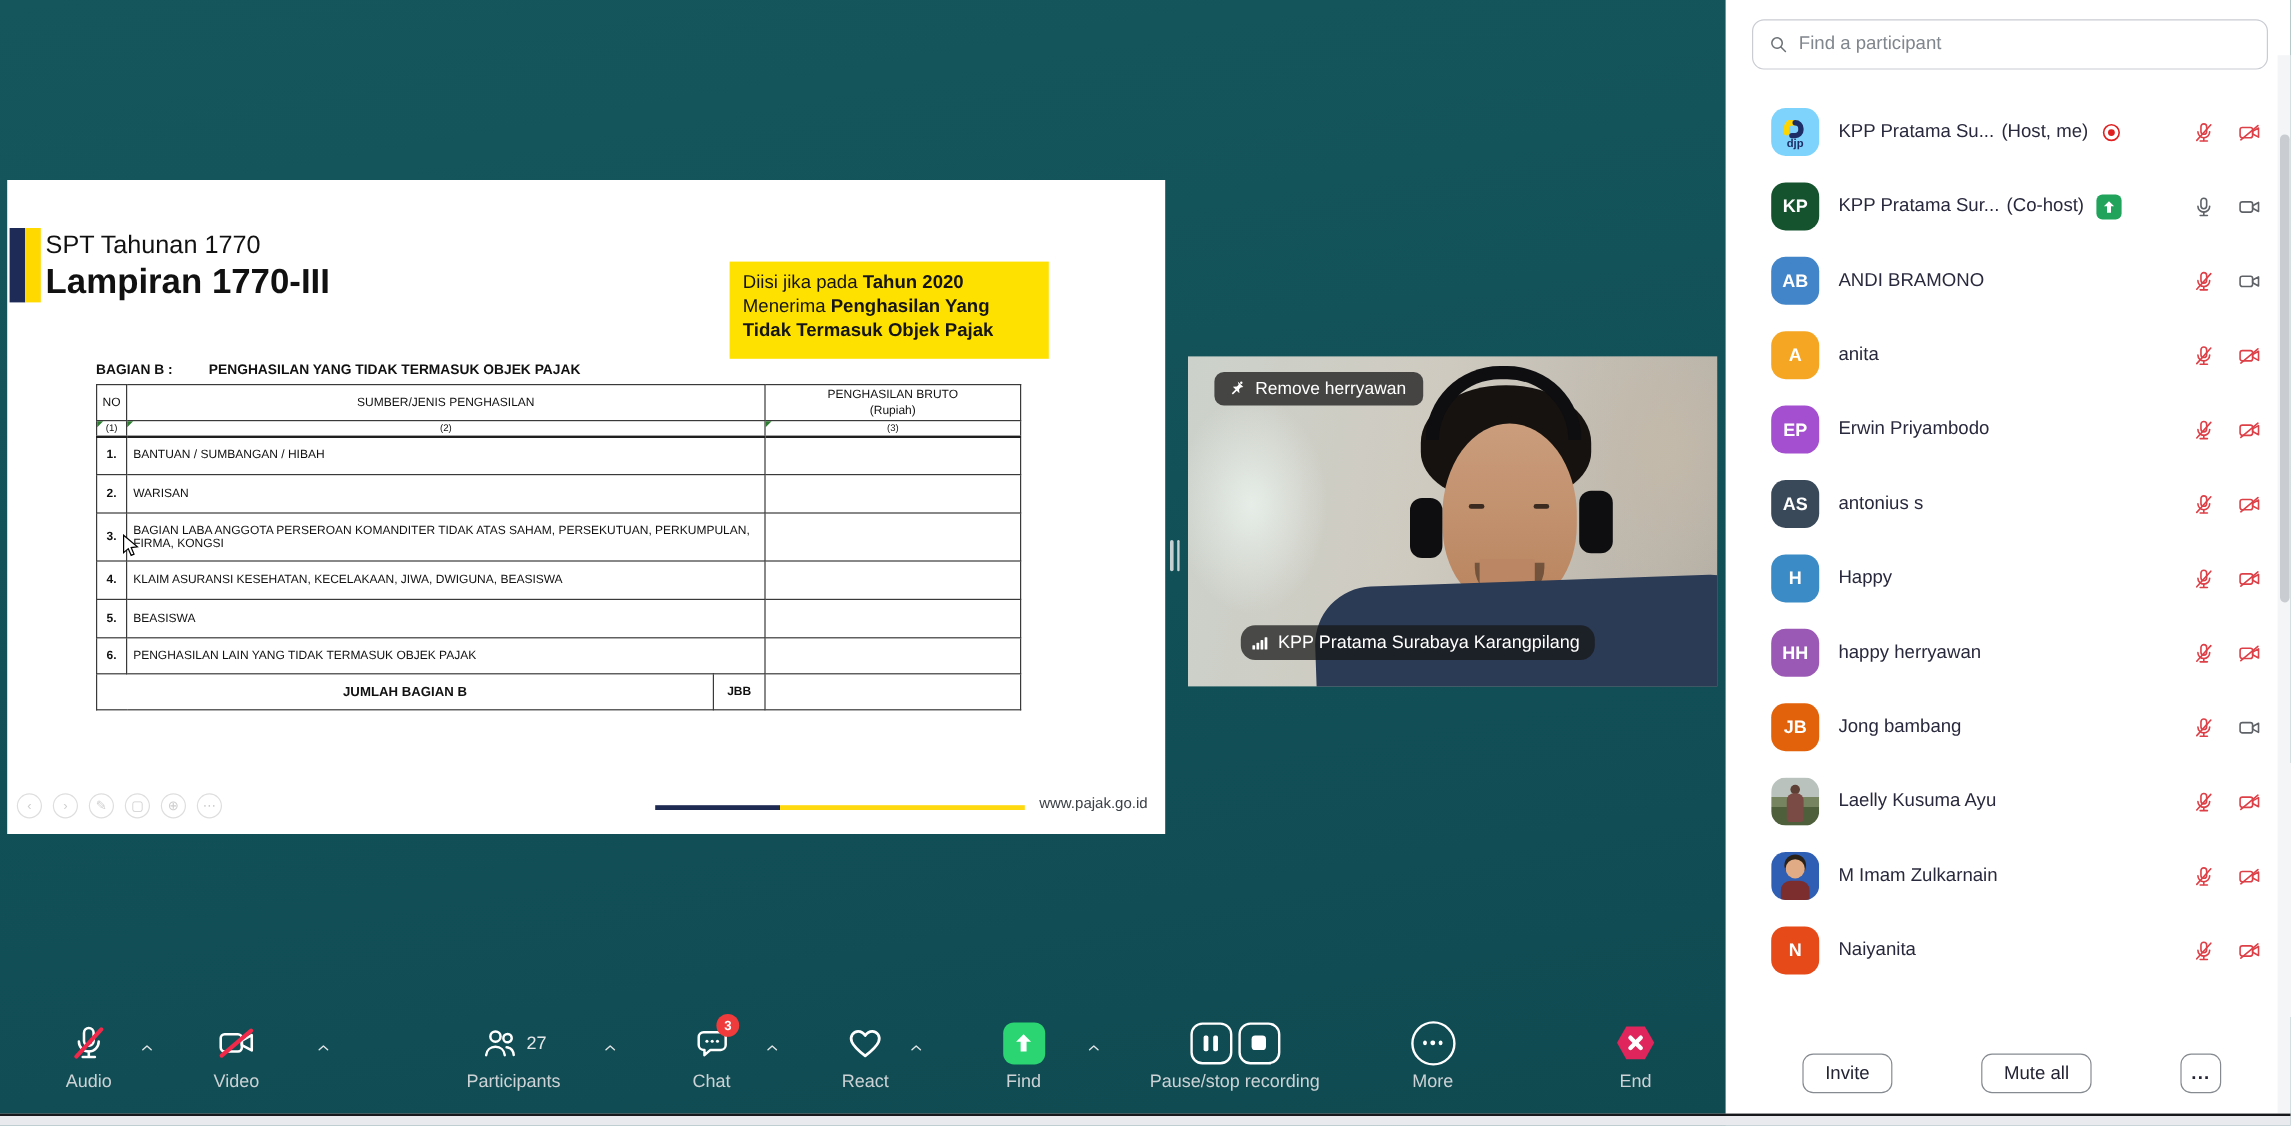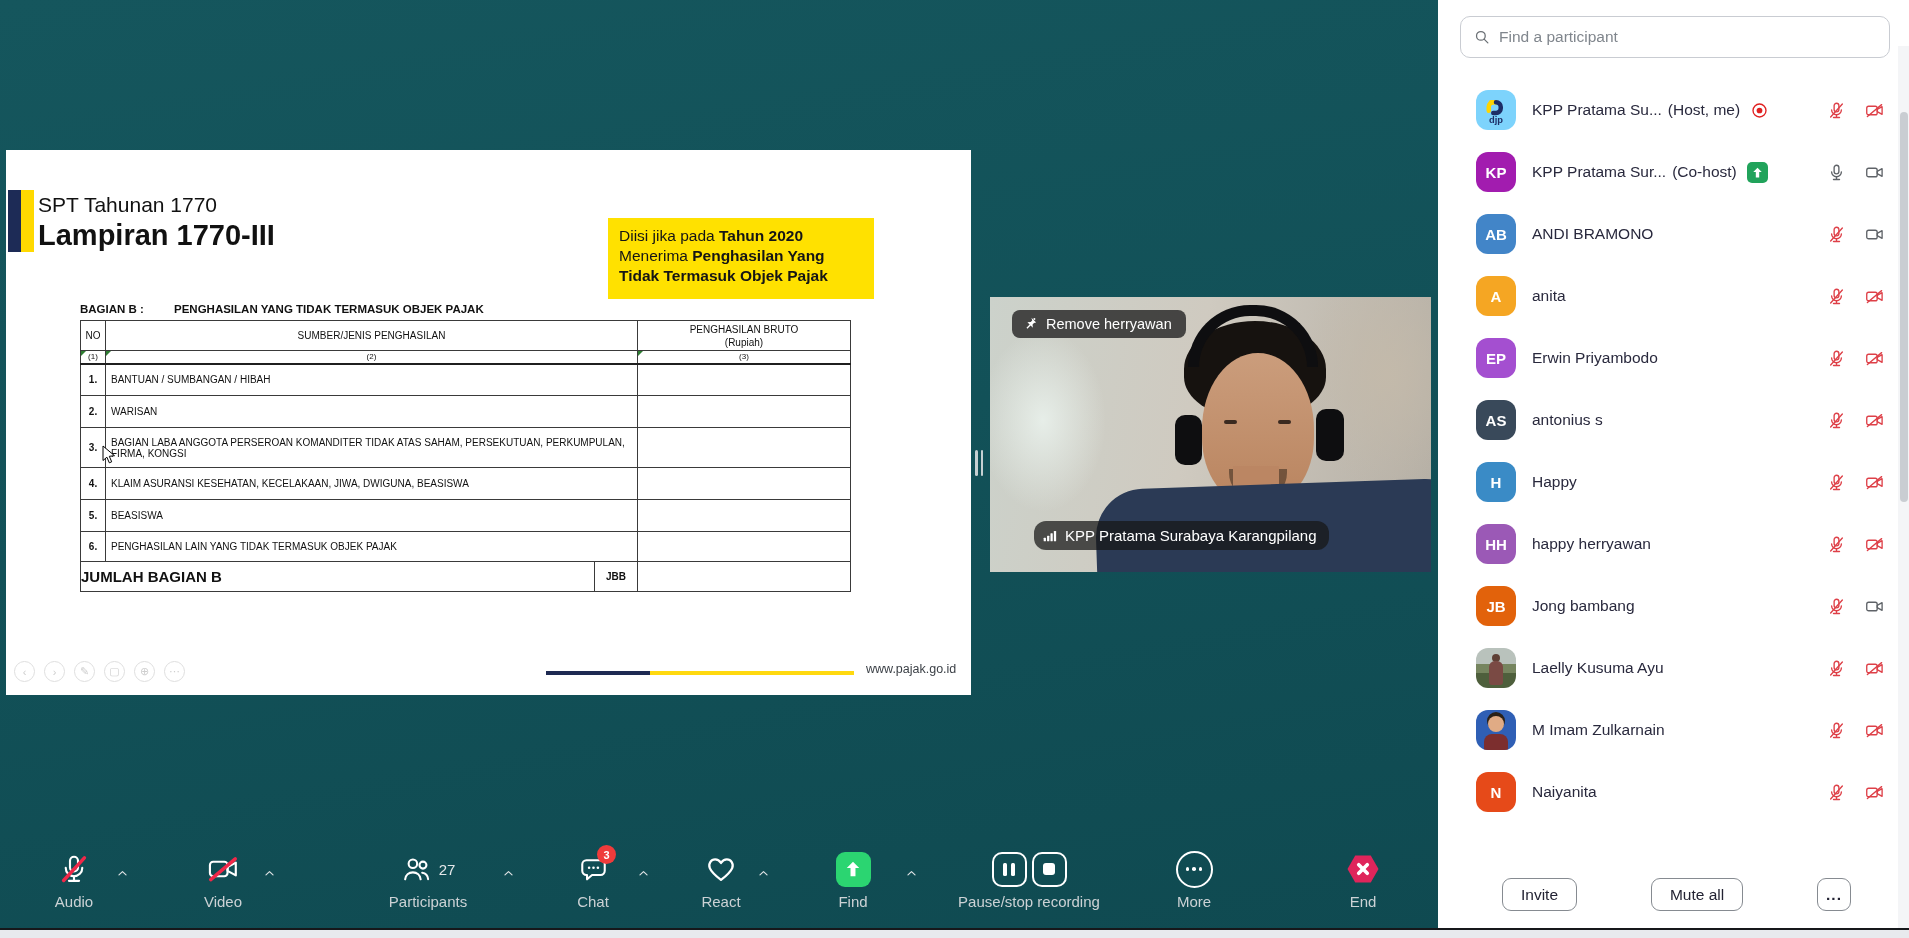--- a/index.html
+++ b/index.html
@@ -25,21 +25,21 @@
   .form-table .srow td { height:13px; text-align:center; font-size:8px; position:relative;
                          border-bottom:2.5px solid #1f1f1f; }
   .form-table .srow td::before { content:''; position:absolute; left:0; top:0; width:0; height:0;
                          border-top:5px solid #2e7d32; border-right:5px solid transparent; }
   .form-table tbody td { font-size:10px; padding:2px 5px; }
   .form-table tbody .c-no { text-align:center; font-weight:bold; }
   .form-table tbody tr { height:32px; }
   .form-table tbody tr:nth-child(3) { height:40px; }
   .form-table tbody tr:nth-child(6) { height:30px; }
   .form-table tfoot tr { height:30px; }
-  .form-table tfoot .tl { font-weight:bold; font-size:15px; }
+  .form-table tfoot .tl { text-align:center; font-weight:bold; font-size:11px; }
   .form-table tfoot .jbb { text-align:center; font-weight:bold; font-size:10px; }
   .amt-h div { line-height:13px; }
   .pres-controls { position:absolute; left:8px; top:511px; display:flex; gap:9px; opacity:.8; }
   .pres-controls .pc { width:21px; height:21px; border:1px solid #d6d6d6; border-radius:50%;
                        color:#c2c2c2; font-size:11px; display:flex; align-items:center; justify-content:center; }
   .fl-navy { position:absolute; left:540px; top:521px; width:104px; height:4px; background:#1e2a52; }
   .fl-yellow { position:absolute; left:644px; top:521px; width:204px; height:4px; background:#ffd90f; }
   .footer-url { position:absolute; left:860px; top:512px; font-size:12.5px; color:#3c4147; }
   .mouse-cursor { position:absolute; left:96px; top:295px; }
 
@@ -403,21 +403,21 @@
           <svg width="32" height="32" viewBox="0 0 24 24">
             <use href="#i-mic-muted-tb"></use>
           </svg>
         </div>
       <div class="tb-label">Audio</div>
     </div>
     <svg class="tb-caret" style="left:116px" width="13" height="13" viewBox="0 0 24 24">
         <use href="#i-caret-up"></use>
       </svg>
 
-    <div class="tb-item" style="left:173px;width:100px">
+    <div class="tb-item" style="left:147px;width:100px">
       <div class="tb-icon">
           <svg width="34" height="32" viewBox="0 0 24 24">
             <use href="#i-cam-muted-tb"></use>
           </svg>
         </div>
       <div class="tb-label">Video</div>
     </div>
     <svg class="tb-caret" style="left:263px" width="13" height="13" viewBox="0 0 24 24">
         <use href="#i-caret-up"></use>
       </svg>
@@ -548,21 +548,21 @@
 
     <svg class="st mic-off" viewBox="0 0 24 24">
             <use href="#i-mic-off"></use>
           </svg>
 
     <svg class="st cam-off" viewBox="0 0 24 24">
             <use href="#i-cam-off"></use>
           </svg>
   </div>
         <div class="p-row mic-on cam-on av-initials has-share">
-    <div class="p-avatar" style="background: #a21caf;">
+    <div class="p-avatar" style="background: #14532d;">
       <span class="p-initials">KP</span>
 
     </div>
     <div class="p-name"><span class="nm">KPP Pratama Sur...</span><span class="sfx">(Co-host)</span></div>
 
     <span class="p-badge badge-share">
             <svg viewBox="0 0 24 24">
               <use href="#i-arrow-up"></use>
             </svg>
           </span>

